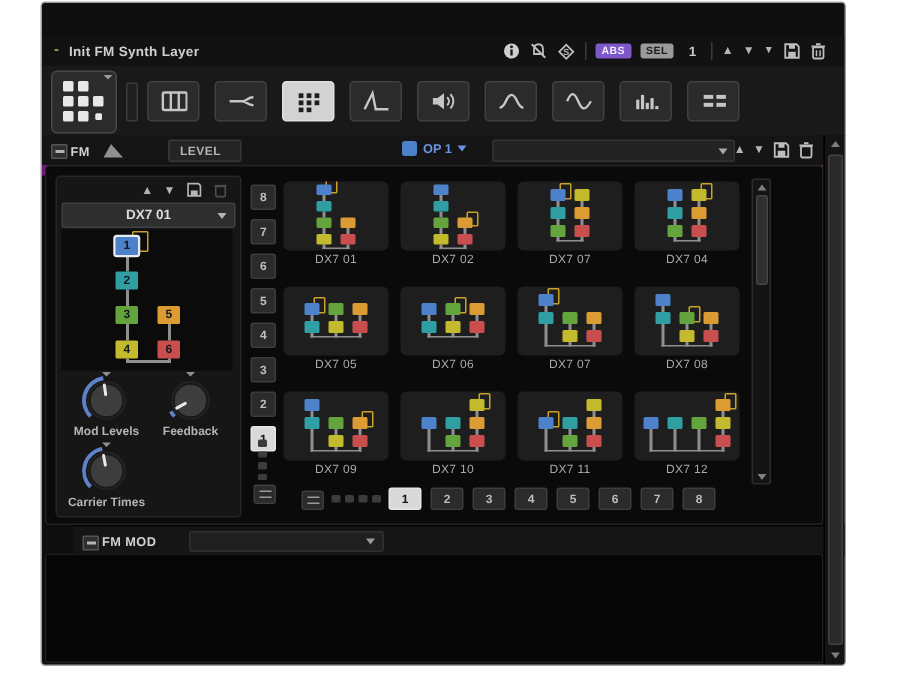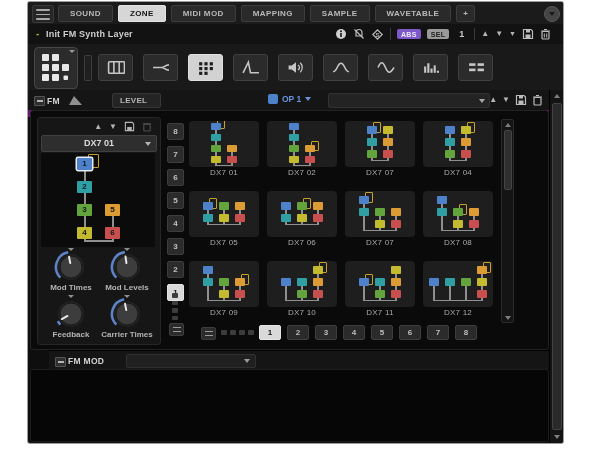--- a/index.html
+++ b/index.html
@@ -128,39 +128,20 @@
   .bottomarea{position:absolute;left:2px;top:367px;width:517px;height:71px;background:#060606;border:1px solid #1d1d1d;border-radius:2px;}
 
   svg{display:block;}
 </style>
 </head>
 <body>
 
 <div id="stage">
   <div id="win">
 
-    <div class="tabbar">
-      <div class="hamb">
-          <i></i>
-          <i></i>
-          <i></i>
-        </div>
-      <div id="tabs">
-          <div class="tab">SOUND</div>
-          <div class="tab active">ZONE</div>
-          <div class="tab">MIDI MOD</div>
-          <div class="tab">MAPPING</div>
-          <div class="tab">SAMPLE</div>
-          <div class="tab">WAVETABLE</div>
-          <div class="tab plus">+</div>
-        </div>
-      <div class="circlebtn">
-          <b></b>
-        </div>
-    </div>
 
     <div class="layerbar">
       <span class="layer-marker">-</span>
       <span class="layer-title">Init FM Synth Layer</span>
       <div class="lb-icons">
         <span>
           <svg width="12" height="12" viewBox="0 0 12 12">
               <circle cx="6" cy="6" r="5" fill="#cfcfcf"></circle>
               <rect x="5.2" y="5" width="1.6" height="4" fill="#1a1a1a"></rect>
               <circle cx="6" cy="3.2" r="1" fill="#1a1a1a"></circle>
@@ -386,32 +367,20 @@
             <div class="sq" style="left: 64px; top: 74px; width: 15px; height: 12px; background: rgb(201, 79, 79);"></div>
             <div class="opnum" style="left: 64px; top: 75px; width: 15px;">6</div>
           </div>
         <div class="knobgrid" id="knobs">
             <div class="knobcell">
               <div class="kmark"></div>
               <div>
                 <svg width="36" height="36" viewBox="0 0 36 36">
                   <circle cx="18" cy="18" r="13" fill="#222222"></circle>
                   <circle cx="18" cy="18" r="11" fill="#3d3d3d" stroke="#181818" stroke-width="1"></circle>
-                  <path d="M7.39,28.61 A15,15 0 0 1 15.19,3.27" fill="none" stroke="#5d82c8" stroke-width="2.6"></path>
-                  <line x1="17.25" y1="14.07" x2="16.03" y2="7.69" stroke="#e8e8e8" stroke-width="2" stroke-linecap="round"></line>
-                </svg>
-              </div>
-              <div class="klabel">Mod Times</div>
-            </div>
-            <div class="knobcell">
-              <div class="kmark"></div>
-              <div>
-                <svg width="36" height="36" viewBox="0 0 36 36">
-                  <circle cx="18" cy="18" r="13" fill="#222222"></circle>
-                  <circle cx="18" cy="18" r="11" fill="#3d3d3d" stroke="#181818" stroke-width="1"></circle>
                   <path d="M7.39,28.61 A15,15 0 0 1 15.89,3.15" fill="none" stroke="#5d82c8" stroke-width="2.6"></path>
                   <line x1="17.44" y1="14.04" x2="16.52" y2="7.60" stroke="#e8e8e8" stroke-width="2" stroke-linecap="round"></line>
                 </svg>
               </div>
               <div class="klabel">Mod Levels</div>
             </div>
             <div class="knobcell">
               <div class="kmark"></div>
               <div>
                 <svg width="36" height="36" viewBox="0 0 36 36">

